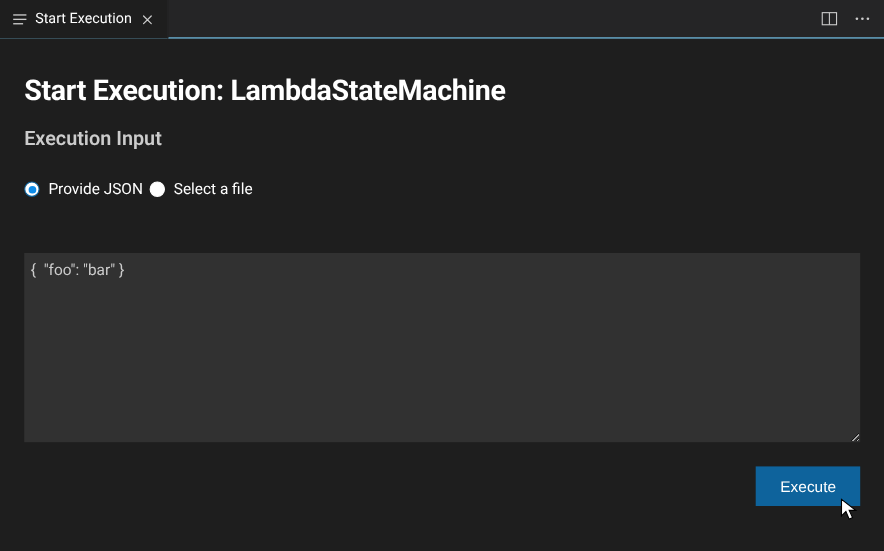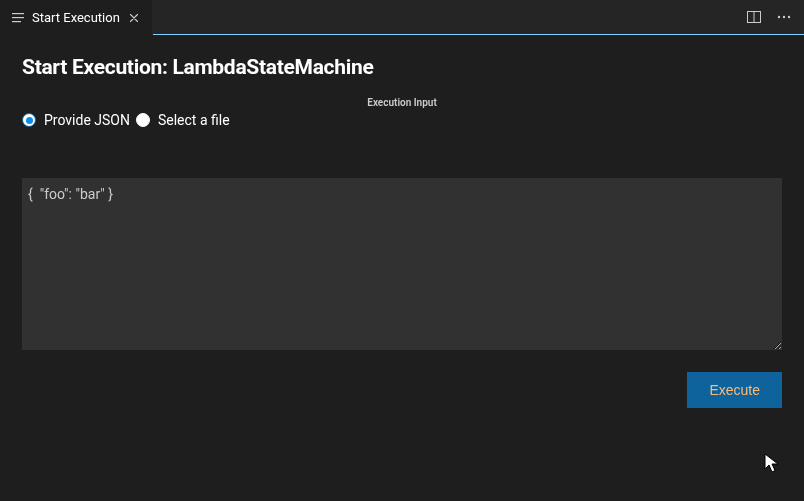--- a/index.html
+++ b/index.html
@@ -61,31 +61,31 @@
       display: flex;
       align-items: center;
       cursor: pointer;
       color: #cccccc;
     }
     .content {
       padding: 20px 22px;
     }
     .page-title {
       color: #ffffff;
-      font-size: 21px;
+      font-size: 26px;
       font-weight: 700;
       margin-bottom: 18px;
       letter-spacing: -0.3px;
+      margin-top: 13px;
     }
     .section-label {
       color: #cccccc;
-      font-size: 10px;
+      font-size: 18px;
       font-weight: 600;
-      margin-bottom: 4px;
-      text-align: center;
+      margin-bottom: 27px;
     }
     .radio-group {
       display: flex;
       flex-direction: row;
       gap: 6px;
       margin-bottom: 50px;
     }
     .radio-row {
       display: flex;
       align-items: center;
@@ -131,21 +131,21 @@
     .json-textarea::placeholder {
       color: #cccccc;
     }
     .button-row {
       display: flex;
       justify-content: flex-end;
       margin-top: 18px;
     }
     .execute-btn {
       background: #0e639c;
-      color: #fdba74;
+      color: #ffffff;
       border: none;
       padding: 10px 22px;
       font-size: 14px;
       font-weight: 500;
       cursor: pointer;
     }
     .cursor-pointer {
       position: absolute;
       left: 763px;
       top: 452px;

